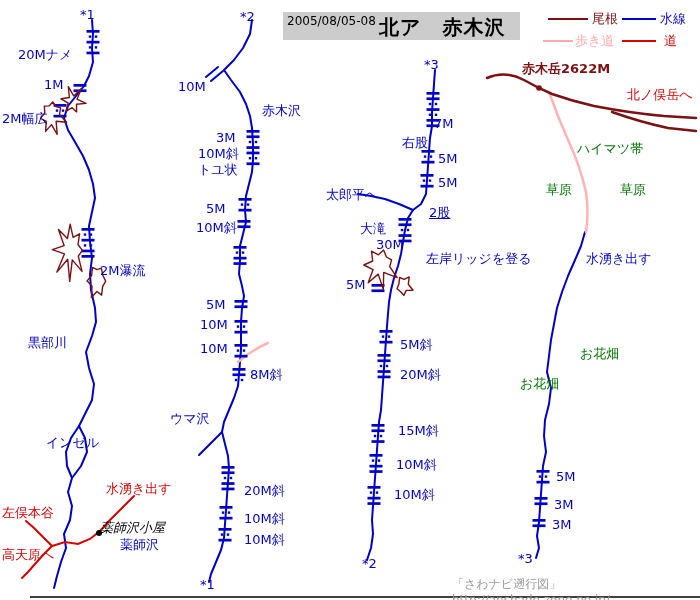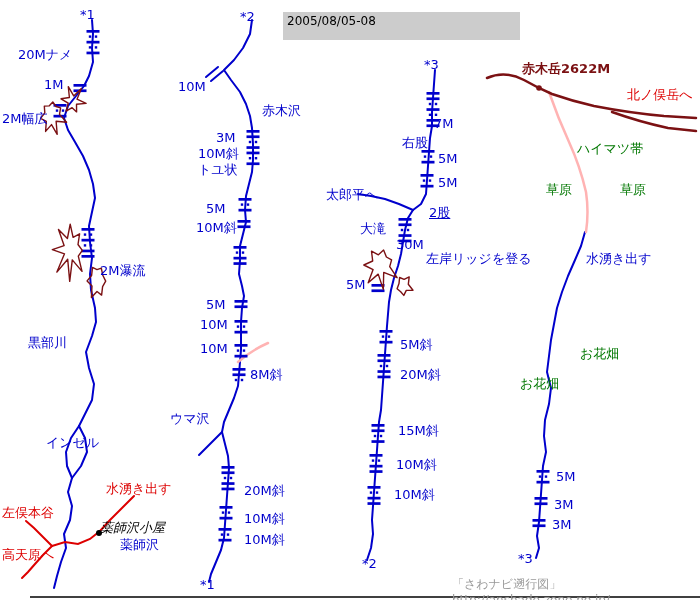--- a/index.html
+++ b/index.html
@@ -237,21 +237,21 @@
       <span class="map-label water" style="left: 244px; top: 533px;">10M斜</span>
       <span class="map-label water" style="left: 200px; top: 578px;">*1</span>
       <span class="map-label water" style="left: 424px; top: 58px;">*3</span>
       <span class="map-label water" style="left: 402px; top: 136px;">右股</span>
       <span class="map-label water" style="left: 434px; top: 117px;">7M</span>
       <span class="map-label water" style="left: 438px; top: 152px;">5M</span>
       <span class="map-label water" style="left: 438px; top: 176px;">5M</span>
       <span class="map-label water" style="left: 326px; top: 188px;">太郎平へ</span>
       <span class="map-label water" style="left: 429px; top: 206px; text-decoration: underline;">2股</span>
       <span class="map-label water" style="left: 360px; top: 222px;">大滝</span>
-      <span class="map-label water" style="left: 376px; top: 238px; margin-left: 20px;">30M</span>
+      <span class="map-label water" style="left: 376px; top: 238px;">30M</span>
       <span class="map-label water" style="left: 426px; top: 252px;">左岸リッジを登る</span>
       <span class="map-label water" style="left: 346px; top: 278px;">5M</span>
       <span class="map-label water" style="left: 400px; top: 338px;">5M斜</span>
       <span class="map-label water" style="left: 400px; top: 368px;">20M斜</span>
       <span class="map-label water" style="left: 398px; top: 424px;">15M斜</span>
       <span class="map-label water" style="left: 396px; top: 458px;">10M斜</span>
       <span class="map-label water" style="left: 394px; top: 488px;">10M斜</span>
       <span class="map-label water" style="left: 362px; top: 557px;">*2</span>
       <span class="map-label ridge" style="left: 522px; top: 62px;">赤木岳2622M</span>
       <span class="map-label road" style="left: 627px; top: 88px;">北ノ俣岳へ</span>
@@ -262,17 +262,28 @@
       <span class="map-label veg" style="left: 580px; top: 347px;">お花畑</span>
       <span class="map-label veg" style="left: 520px; top: 377px;">お花畑</span>
       <span class="map-label water" style="left: 556px; top: 470px;">5M</span>
       <span class="map-label water" style="left: 554px; top: 498px;">3M</span>
       <span class="map-label water" style="left: 552px; top: 518px;">3M</span>
       <span class="map-label water" style="left: 518px; top: 552px;">*3</span>
     </div>
 
   <div class="titlebar">
     <span class="map-date">2005/08/05-08</span>
+    <span class="map-title">北ア　赤木沢</span>
   </div>
 
+  <div class="legend">
+    <span class="sample" style="left: 5px; top: 8px; width: 40px; background: rgb(123, 17, 19);"></span>
+    <span class="ltext" style="left: 49px; top: 2px; color: rgb(123, 17, 19);">尾根</span>
+    <span class="sample" style="left: 79px; top: 8px; width: 34px; background: rgb(0, 0, 204);"></span>
+    <span class="ltext" style="left: 117px; top: 2px; color: rgb(0, 0, 204);">水線</span>
+    <span class="sample" style="left: 0px; top: 30px; width: 30px; background: rgb(255, 168, 168);"></span>
+    <span class="ltext" style="left: 32px; top: 24px; color: rgb(255, 168, 168);">歩き道</span>
+    <span class="sample" style="left: 79px; top: 30px; width: 34px; background: rgb(221, 0, 0);"></span>
+    <span class="ltext" style="left: 121px; top: 24px; color: rgb(221, 0, 0);">道</span>
+  </div>
 
   <div class="credit">「さわナビ遡行図」 http://anshade.zone.ne.jp/</div>
 </div>
 
 </body></html>

